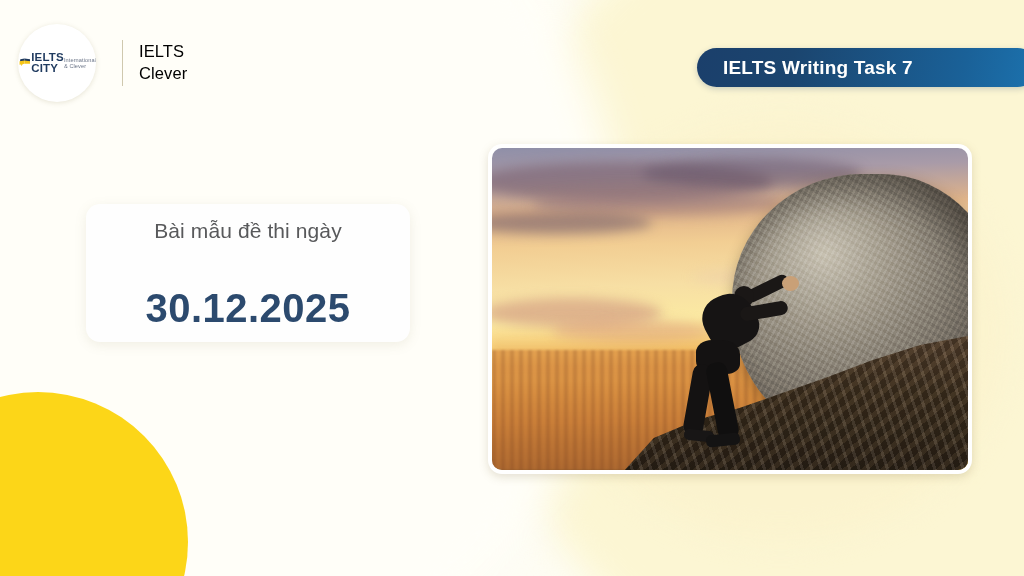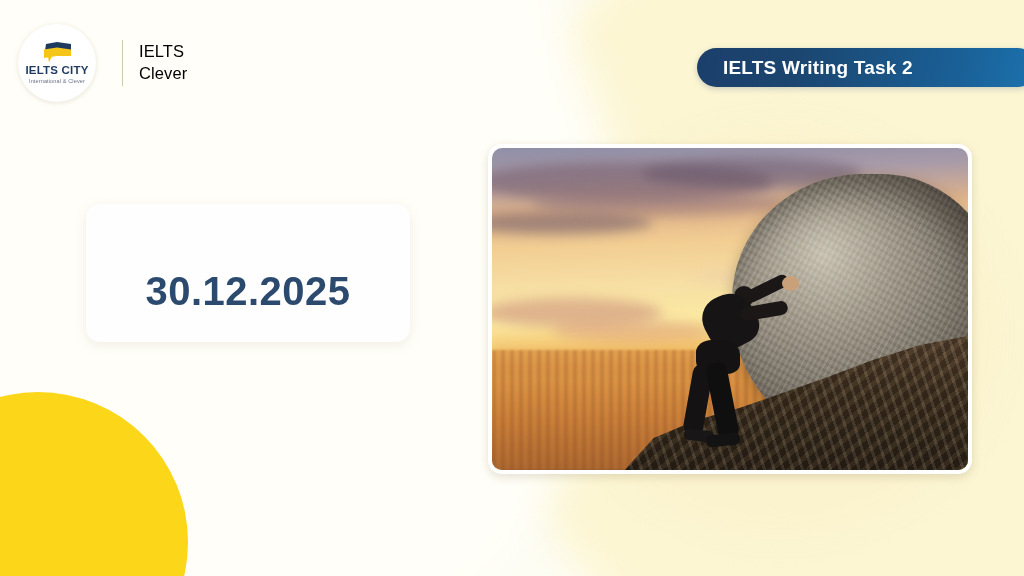--- a/index.html
+++ b/index.html
@@ -73,21 +73,20 @@
     gap: 0px;
   }
   .logo-badge {
     position: relative;
     width: 78px;
     height: 78px;
     border-radius: 50%;
     background: #FFFFFF;
     box-shadow: 0 1px 5px rgba(120,110,60,0.18);
     display: flex;
-    flex-direction: column;
     align-items: center;
     justify-content: center;
     overflow: hidden;
   }
   .logo-mark {
     width: 34px;
     height: 23px;
     margin-bottom: 1px;
   }
   .logo-title {
@@ -358,24 +357,25 @@
 
     <div class="brand-divider"></div>
 
     <div class="brand-text">
       <div>IELTS</div>
       <div>Clever</div>
     </div>
   </div>
 
   <div class="task-banner">
-    <span class="task-banner-label">IELTS Writing Task 2</span>
+    <span class="task-banner-label">IELTS Writing Task 7</span>
   </div>
 
   <div class="date-card">
+    <div class="date-caption">Bài mẫu đề thi ngày</div>
     <div class="date-value">30.12.2025</div>
   </div>
 
   <div class="photo-frame">
     <div class="photo">
       <div class="cloud c1"></div>
       <div class="cloud c4"></div>
       <div class="cloud c2"></div>
       <div class="cloud c3"></div>
       <div class="cloud c8"></div>

